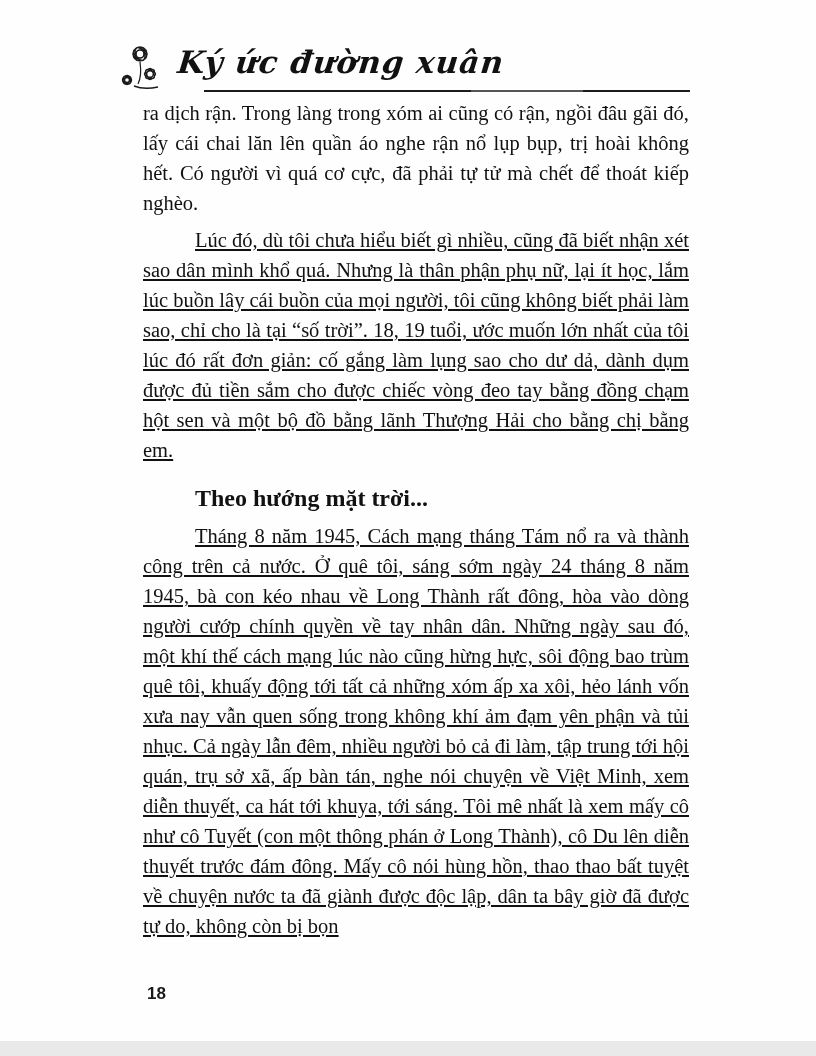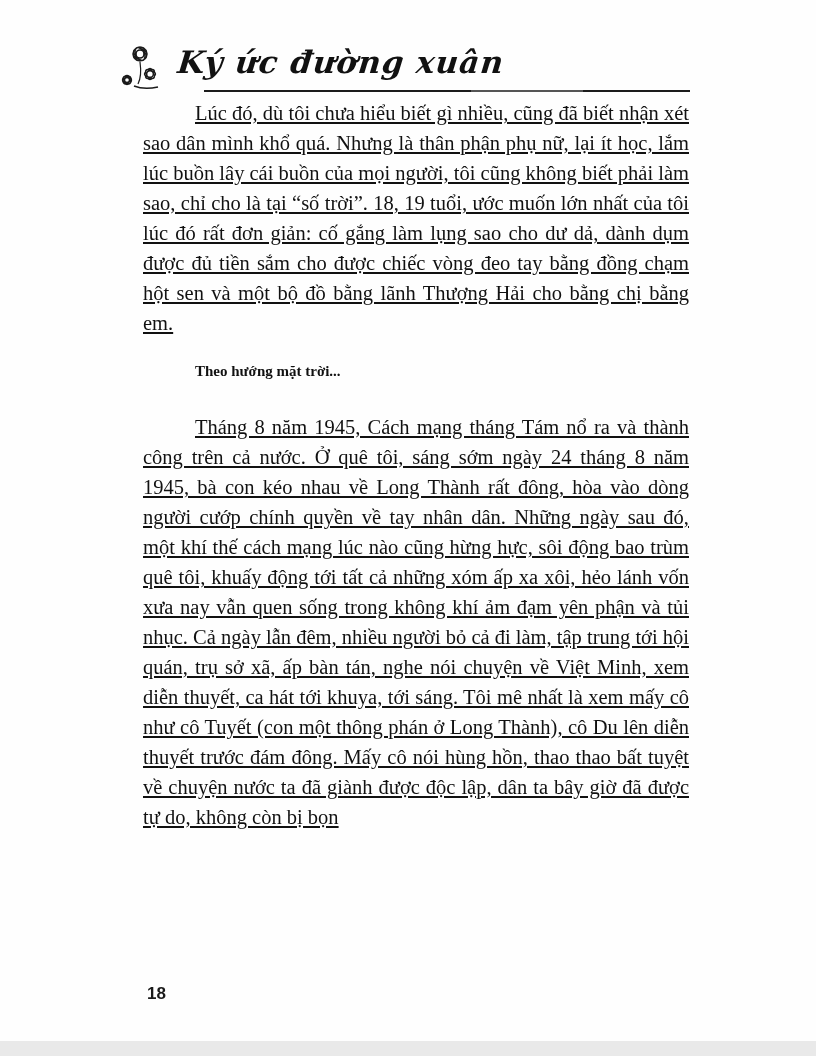--- a/index.html
+++ b/index.html
@@ -49,23 +49,23 @@
     width: 546px;
     font-size: 20.5px;
     line-height: 30px;
     text-align: justify;
     text-justify: inter-word;
   }
   .body-text p { margin: 0 0 7px 0; }
   .body-text p.indented { text-indent: 52px; text-decoration: underline; }
   .section-heading {
     font-weight: bold;
-    margin: 18px 0 26px 0;
+    margin: 18px 0 8px 0;
     padding-left: 52px;
-    font-size: 15px;
+    font-size: 24px;
   }
 
   
   .page-number {
     position: absolute;
     left: 147px; top: 984px;
     font-family: "Liberation Sans", sans-serif;
     font-size: 17px;
     font-weight: bold;
     color: #1a1a1a;
@@ -117,20 +117,21 @@
           <path d="M20 46 Q30 50 44 47"></path>
           <path d="M24 44 Q28 36 26 22" stroke-width="1.2"></path>
         </g>
       </svg>
     </span>
     <span class="book-title">Ký ức đường xuân</span>
     <span class="title-rule"></span>
   </div>
 
   <div class="body-text">
+    <p>ra dịch rận. Trong làng trong xóm ai cũng có rận, ngồi đâu gãi đó, lấy cái chai lăn lên quần áo nghe rận nổ lụp bụp, trị hoài không hết. Có người vì quá cơ cực, đã phải tự tử mà chết để thoát kiếp nghèo.</p>
     <p class="indented">Lúc đó, dù tôi chưa hiểu biết gì nhiều, cũng đã biết nhận xét sao dân mình khổ quá. Nhưng là thân phận phụ nữ, lại ít học, lắm lúc buồn lây cái buồn của mọi người, tôi cũng không biết phải làm sao, chỉ cho là tại “số trời”. 18, 19 tuổi, ước muốn lớn nhất của tôi lúc đó rất đơn giản: cố gắng làm lụng sao cho dư dả, dành dụm được đủ tiền sắm cho được chiếc vòng đeo tay bằng đồng chạm hột sen và một bộ đồ bằng lãnh Thượng Hải cho bằng chị bằng em.</p>
     <div class="section-heading">Theo hướng mặt trời...</div>
     <p class="indented">Tháng 8 năm 1945, Cách mạng tháng Tám nổ ra và thành công trên cả nước. Ở quê tôi, sáng sớm ngày 24 tháng 8 năm 1945, bà con kéo nhau về Long Thành rất đông, hòa vào dòng người cướp chính quyền về tay nhân dân. Những ngày sau đó, một khí thế cách mạng lúc nào cũng hừng hực, sôi động bao trùm quê tôi, khuấy động tới tất cả những xóm ấp xa xôi, hẻo lánh vốn xưa nay vẫn quen sống trong không khí ảm đạm yên phận và tủi nhục. Cả ngày lẫn đêm, nhiều người bỏ cả đi làm, tập trung tới hội quán, trụ sở xã, ấp bàn tán, nghe nói chuyện về Việt Minh, xem diễn thuyết, ca hát tới khuya, tới sáng. Tôi mê nhất là xem mấy cô như cô Tuyết (con một thông phán ở Long Thành), cô Du lên diễn thuyết trước đám đông. Mấy cô nói hùng hồn, thao thao bất tuyệt về chuyện nước ta đã giành được độc lập, dân ta bây giờ đã được tự do, không còn bị bọn</p>
   </div>
 
   <div class="page-number">18</div>
   <div class="bottom-bar"></div>
 
 </div>
 

